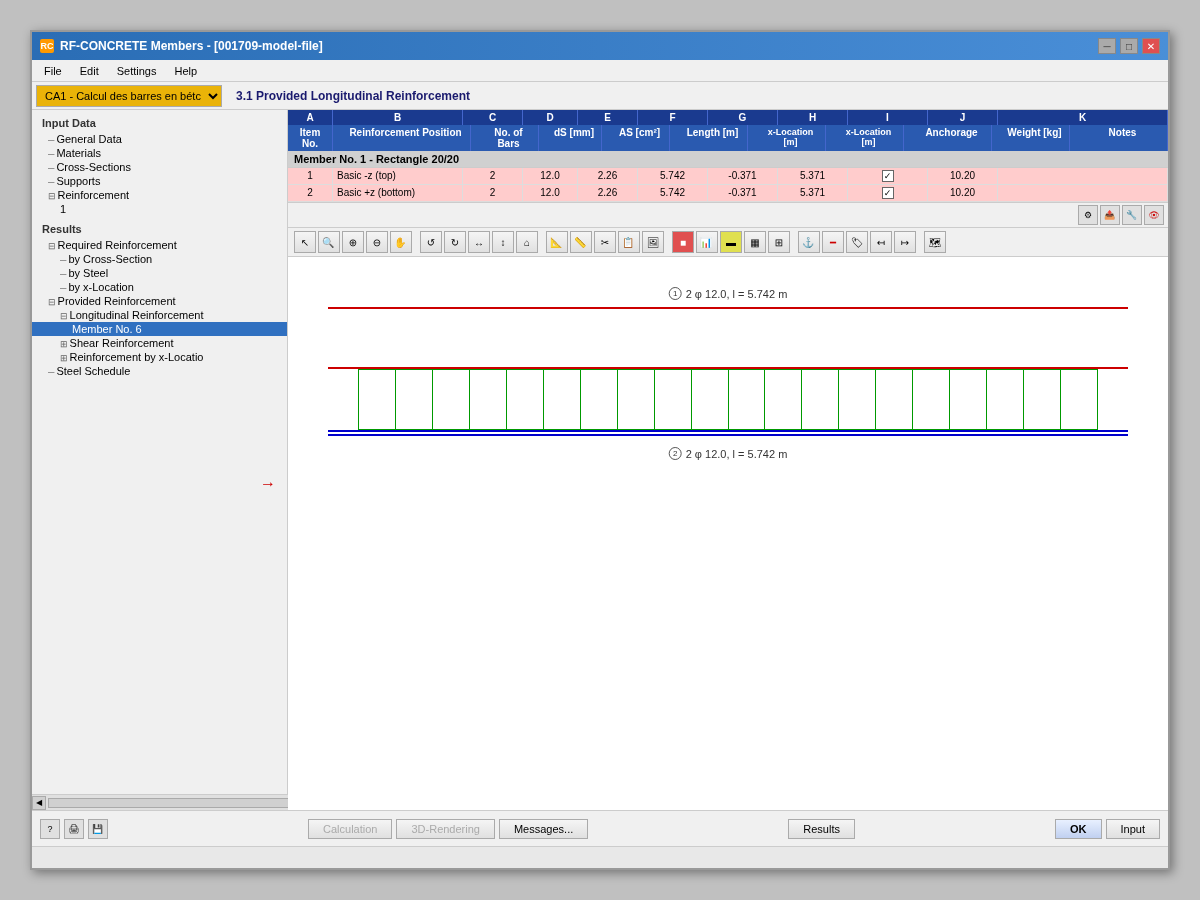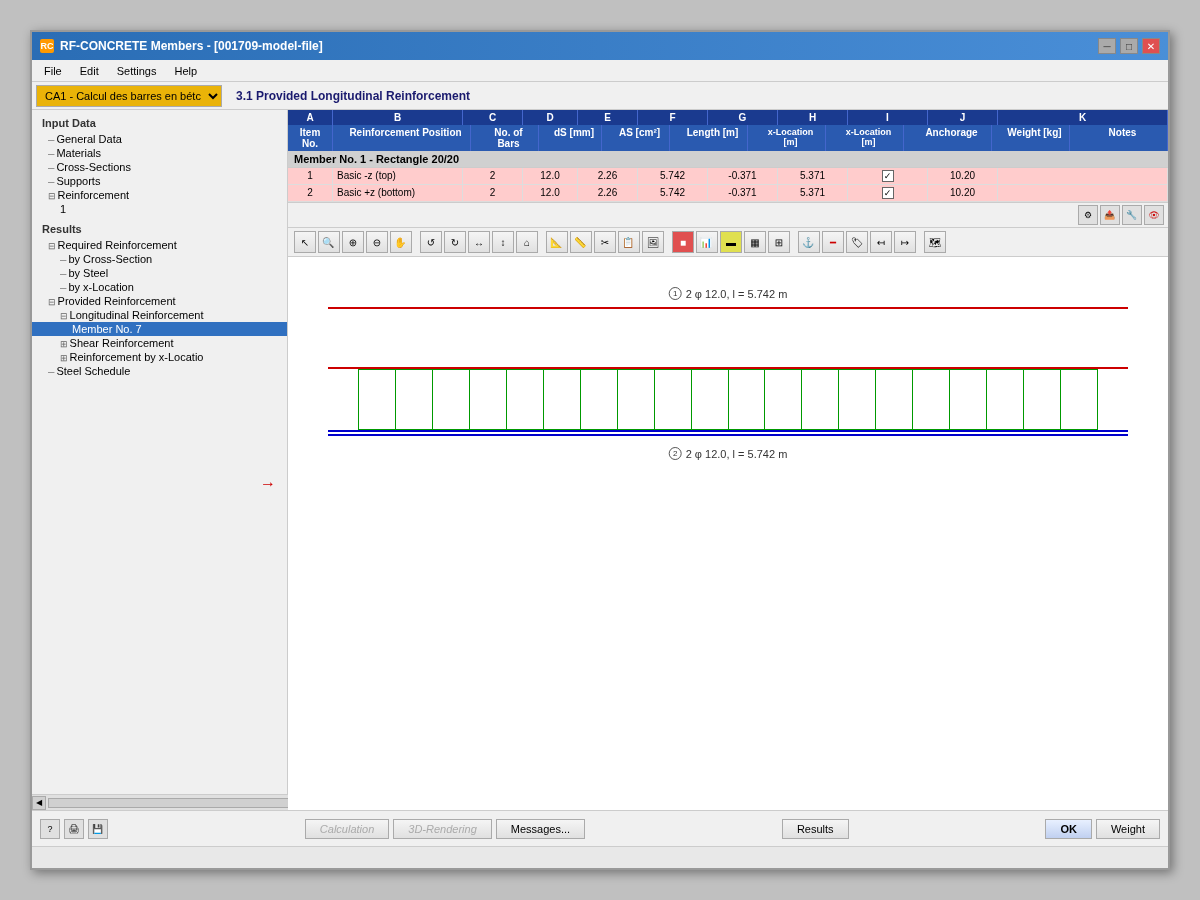--- a/index.html
+++ b/index.html
@@ -55,21 +55,21 @@
     .checkbox-sim { width: 12px; height: 12px; border: 1px solid #666; background: white; display: inline-flex; align-items: center; justify-content: center; font-size: 9px; }
     .graph-section { flex: 1; display: flex; flex-direction: column; overflow: hidden; background: white; }
     .graph-buttons-row { display: flex; justify-content: flex-end; padding: 2px 4px; border-bottom: 1px solid #ccc; background: #f0f0f0; gap: 2px; }
     .graph-toolbar { background: #f0f0f0; border-bottom: 1px solid #ccc; padding: 3px 6px; display: flex; gap: 2px; align-items: center; flex-wrap: wrap; }
     .graph-btn { width: 22px; height: 22px; border: 1px solid #aaa; background: linear-gradient(to bottom, #f5f5f5, #e0e0e0); cursor: pointer; display: flex; align-items: center; justify-content: center; font-size: 10px; }
     .graph-separator { width: 4px; }
     .graph-canvas { flex: 1; position: relative; background: white; overflow: hidden; padding: 10px; }
     .bottom-bar { background: #f0f0f0; border-top: 1px solid #ccc; padding: 4px 8px; display: flex; align-items: center; gap: 4px; height: 36px; }
     .bottom-btn { padding: 3px 14px; border: 1px solid #aaa; background: linear-gradient(to bottom, #f5f5f5, #e0e0e0); cursor: pointer; font-size: 11px; }
     .bottom-btn.ok { background: linear-gradient(to bottom, #e8f0ff, #c0d0f0); font-weight: bold; }
-    .bottom-btn.disabled { color: #aaa; cursor: default; font-style: italic; }
+    .bottom-btn.disabled { color: #aaa; cursor: default; }
     .status-bar { background: #e8e8e8; border-top: 1px solid #ccc; height: 22px; padding: 2px 8px; font-size: 10px; color: #555; }
     .icon-btn { width: 20px; height: 20px; background: #e0e0e0; border: 1px solid #aaa; cursor: pointer; display: flex; align-items: center; justify-content: center; font-size: 9px; }
     .arrow-btn { width: 14px; height: 14px; background: #d0d0d0; border: 1px solid #aaa; cursor: pointer; display: flex; align-items: center; justify-content: center; font-size: 8px; }
     .red-arrow { color: #cc0000; font-size: 16px; font-weight: bold; position: absolute; left: 228px; top: 363px; z-index: 10; }
   </style>
 </head>
 <body>
 
 <div class="window">
 
@@ -141,21 +141,21 @@
       <div class="tree-item tree-indent-2">
         <span class="expand-icon">─</span><span>by x-Location</span>
       </div>
       <div class="tree-item tree-indent-1">
         <span class="expand-icon">⊟</span><span>Provided Reinforcement</span>
       </div>
       <div class="tree-item tree-indent-2">
         <span class="expand-icon">⊟</span><span>Longitudinal Reinforcement</span>
       </div>
       <div class="tree-item tree-indent-3 selected">
-        <span>Member No. 7</span>
+        <span>Member No. 6</span>
       </div>
       <div class="tree-item tree-indent-2">
         <span class="expand-icon">⊞</span><span>Shear Reinforcement</span>
       </div>
       <div class="tree-item tree-indent-2">
         <span class="expand-icon">⊞</span><span>Reinforcement by x-Locatio</span>
       </div>
       <div class="tree-item tree-indent-1">
         <span class="expand-icon">─</span><span>Steel Schedule</span>
       </div>
@@ -342,17 +342,17 @@
     <div class="icon-btn">🖨</div>
     <div class="icon-btn">💾</div>
     <div style="flex:1;"></div>
     <button class="bottom-btn disabled">Calculation</button>
     <button class="bottom-btn disabled">3D-Rendering</button>
     <button class="bottom-btn">Messages...</button>
     <div style="flex:1;"></div>
     <button class="bottom-btn">Results</button>
     <div style="flex:1;"></div>
     <button class="bottom-btn ok">OK</button>
-    <button class="bottom-btn">Weight</button>
+    <button class="bottom-btn">Input</button>
   </div>
 
   <div class="status-bar"></div>
 </div>
 
 </body></html>

